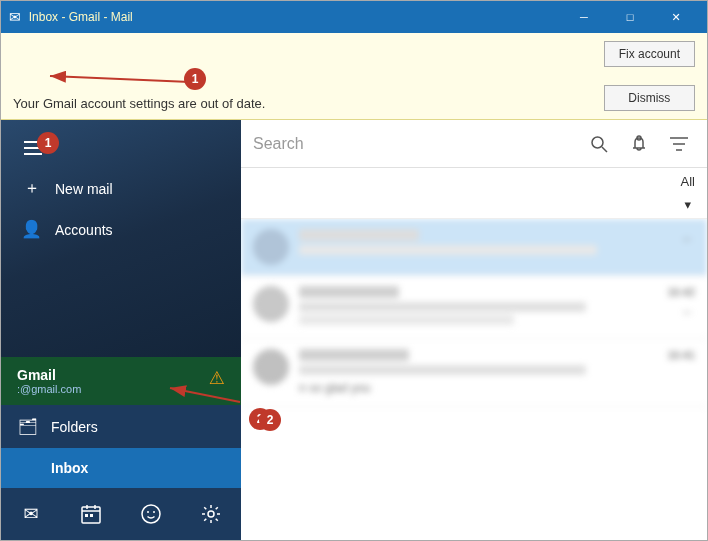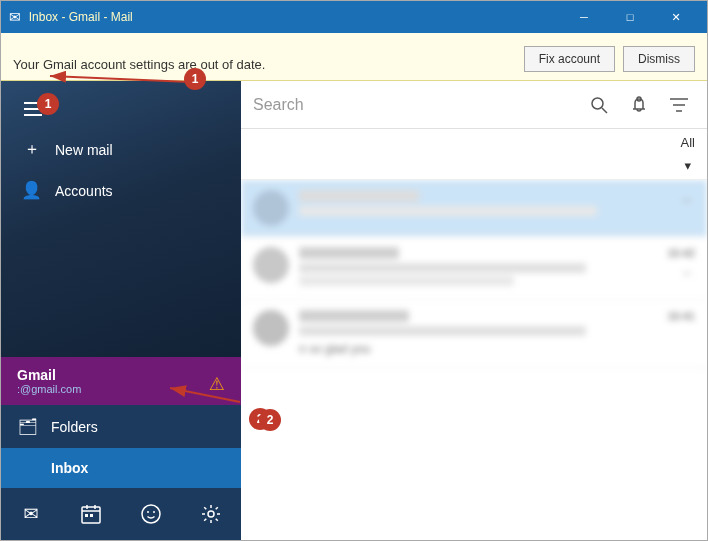--- a/index.html
+++ b/index.html
@@ -68,21 +68,22 @@
       padding: 8px 12px;
       flex-shrink: 0;
       min-height: 48px;
     }
     .notification-text {
       font-size: 13px;
       color: #333;
     }
     .notification-actions {
       display: flex;
-      gap: 8px;
+      gap: 18px;
+      flex-direction: column;
     }
     .notif-btn {
       padding: 5px 14px;
       font-size: 12px;
       border: 1px solid #aaa;
       background: #f5f5f5;
       cursor: pointer;
       color: #333;
     }
 
@@ -171,24 +172,24 @@
       color: white;
       font-size: 12px;
       font-weight: bold;
       margin-left: 4px;
     }
 
     
     .account-section {
       position: relative;
       z-index: 1;
-      background: #701a75;
+      background: #14532d;
       padding: 10px 16px;
       display: flex;
-      align-items: flex-end;
+      align-items: flex-start;
       justify-content: space-between;
       margin-top: auto;
       flex-shrink: 0;
     }
     .account-info {
       display: flex;
       flex-direction: column;
     }
     .account-name {
       color: white;

